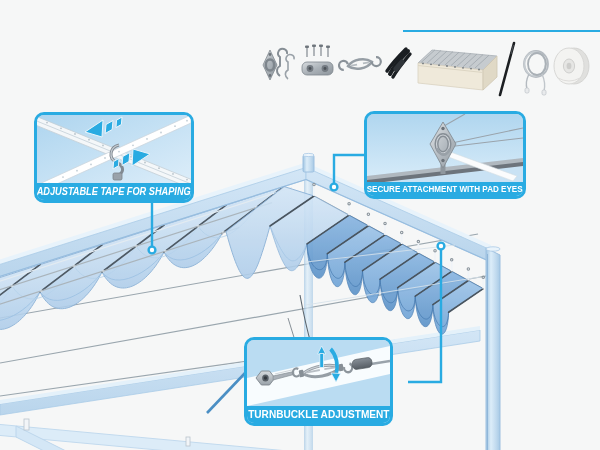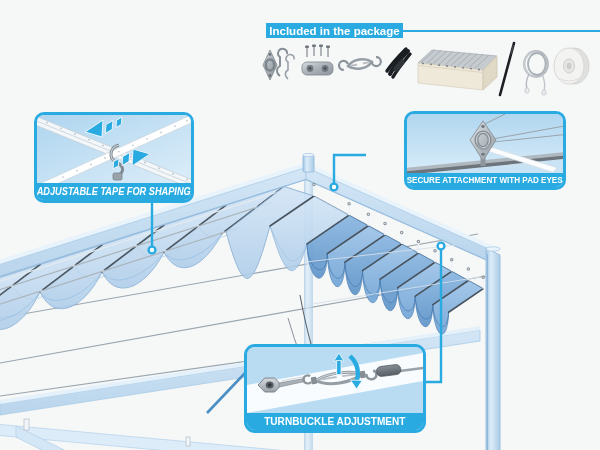--- a/index.html
+++ b/index.html
@@ -22,24 +22,24 @@
   .callout{position:absolute;z-index:6;border:3px solid #29abe2;border-radius:10px;
            background:linear-gradient(135deg,#b5d9f0 0%,#d2e8f7 55%,#e7f3fb 100%);
            overflow:hidden;display:flex;flex-direction:column;box-sizing:border-box;}
   .callout .art{flex:1;display:block;}
   .callout .label{background:#29abe2;color:#fff;font-weight:bold;text-align:center;
                   display:flex;align-items:center;justify-content:center;white-space:nowrap;}
   .callout .label span{display:inline-block;transform-origin:center;}
   .callout-tape{left:34px;top:112px;width:160px;height:91px;font-style:italic;}
   .callout-tape .label{height:17px;font-size:10px;}
   .callout-tape .label span{transform:scaleX(0.92);}
-  .callout-padeye{left:364px;top:111px;width:162px;height:79px;margin-left:40px;}
+  .callout-padeye{left:364px;top:111px;width:162px;height:88px;}
   .callout-padeye .label{height:14px;font-size:9.2px;}
   .callout-padeye .label span{transform:scaleX(0.88);}
-  .callout-turnbuckle{left:244px;top:344px;width:182px;height:89px;border-radius:11px;}
+  .callout-turnbuckle{left:244px;top:337px;width:149px;height:89px;}
   .callout-turnbuckle .label{height:17px;font-size:10.4px;}
   .callout-turnbuckle .label span{transform:scaleX(0.97);}
 </style>
 </head>
 <body>
 
 <div class="stage">
 
   <svg class="scene" width="600" height="450" viewBox="0 0 600 450">
     <defs>
@@ -215,21 +215,20 @@
       <polyline points="408,382 441,382 441,249"></polyline>
     </g>
     <g fill="#ffffff" stroke="#29abe2" stroke-width="2.4">
       <circle cx="152" cy="250" r="3.4"></circle>
       <circle cx="334" cy="187" r="3.4"></circle>
       <circle cx="441" cy="246" r="3.4"></circle>
     </g>
   </svg>
 
 
-  <div class="package-label">Included in the package</div>
   <div class="package-line"></div>
 
   <svg class="package-items" width="340" height="60" viewBox="0 0 340 60">
     <defs>
       <linearGradient id="metal" x1="0" y1="0" x2="1" y2="1">
         <stop offset="0" stop-color="#d8dcdf"></stop>
           <stop offset="0.5" stop-color="#aab1b7"></stop>
         <stop offset="1" stop-color="#8d959c"></stop>
       </linearGradient>
       <linearGradient id="metalDark" x1="0" y1="0" x2="0" y2="1">

